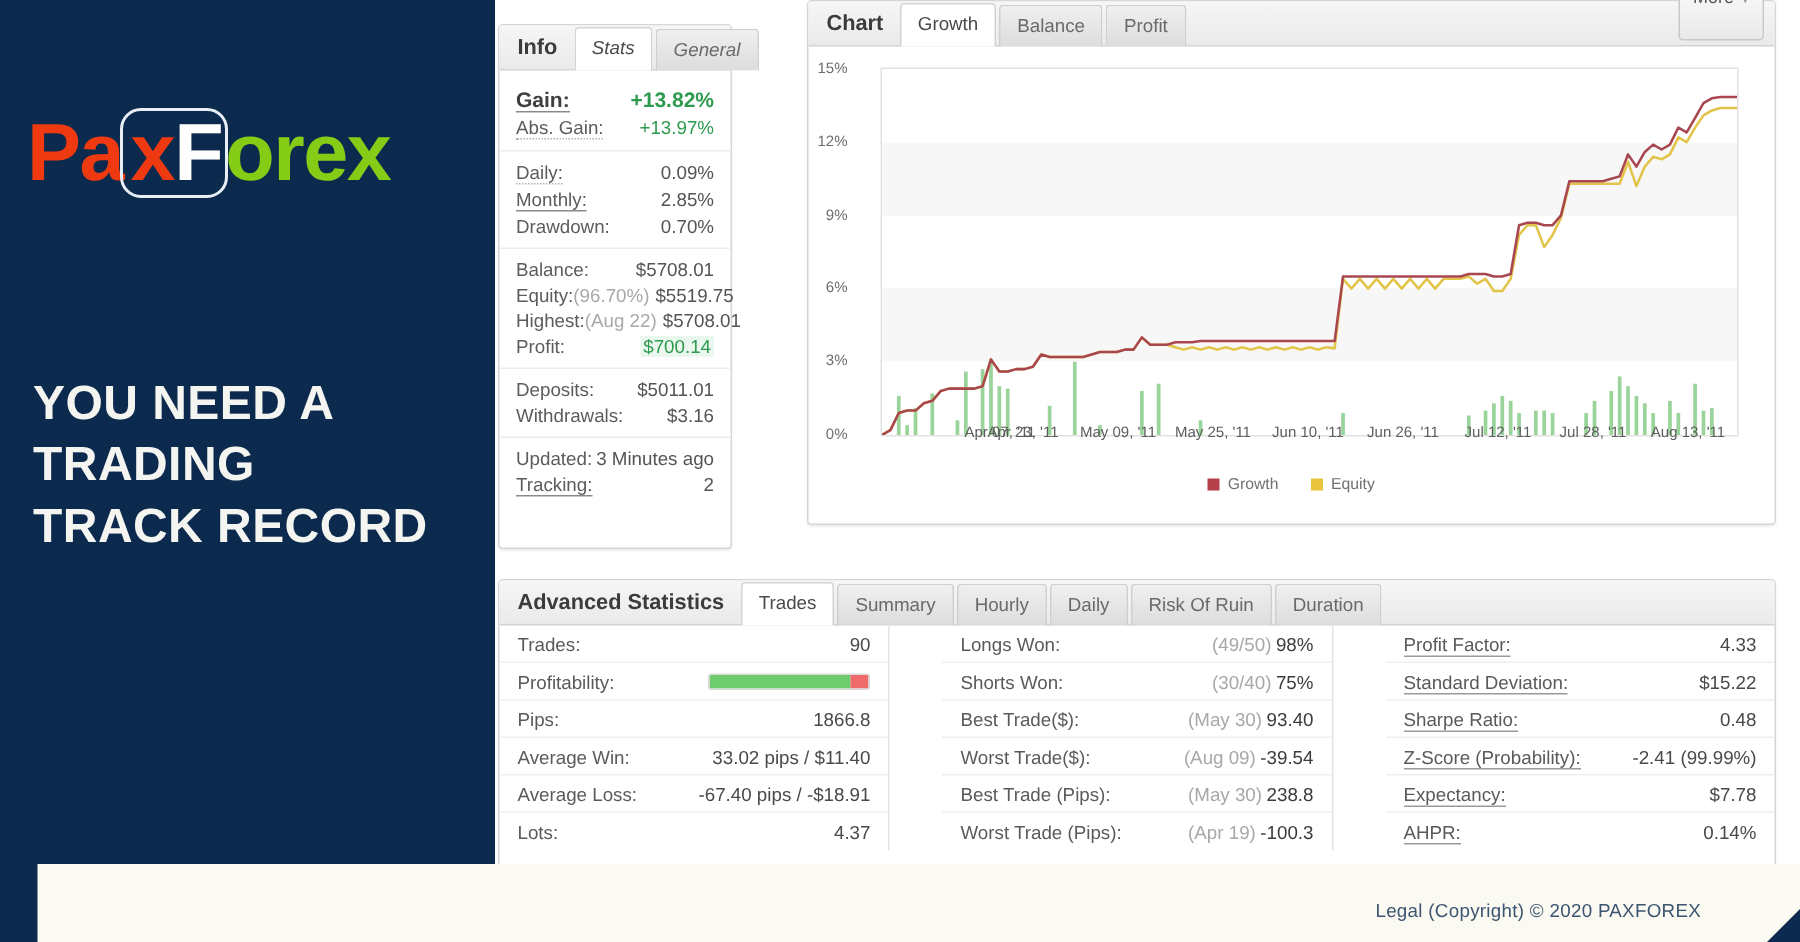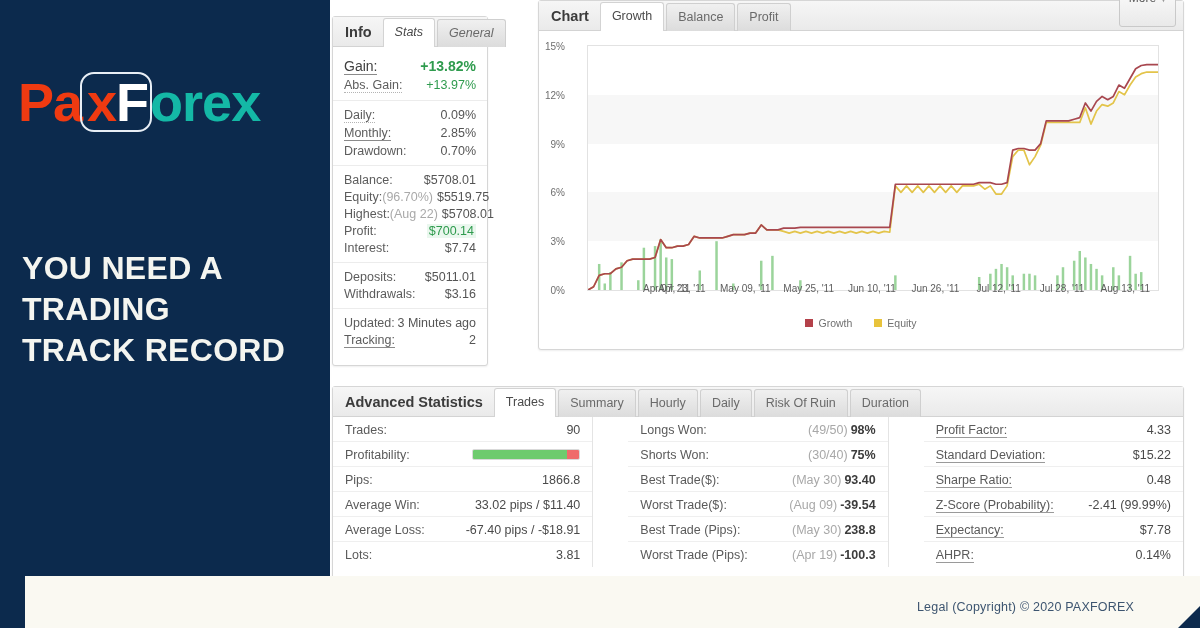--- a/index.html
+++ b/index.html
@@ -42,21 +42,21 @@
     line-height: 1; white-space: nowrap; user-select: none;
   }
   #brand .pax { color: #ef3a11; }
   #brand .xbox {
     display: inline-block; position: relative;
     border: 2px solid #e8eef5; border-radius: 14px;
     padding: 1px 2px 1px 5px; margin: 0 -2px;
   }
   #brand .xbox .x { color: #ef3a11; }
   #brand .xbox .f { color: #ffffff; }
-  #brand .rest { color: #14b8a6; }
+  #brand .rest { color: #84cc16; }
 
   #headline {
     position: absolute; left: 22px; top: 248px;
     color: #f4f5f0; font-size: 32px; font-weight: 700;
     line-height: 1.28; letter-spacing: .3px;
   }
 
   
   .panel {
     position: absolute; background: #ffffff;
@@ -102,21 +102,21 @@
   .inf-row {
     display: flex; align-items: baseline;
     padding: 1.5px 11px; font-size: 12.5px; color: #5c5c5c;
     white-space: nowrap;
   }
   .inf-row .k { flex: 0 0 auto; }
   .inf-row .k.dot { border-bottom: 1px dotted #b4b4b4; }
   .inf-row .k.und { border-bottom: 1px solid #8a8a8a; }
   .inf-row .v { margin-left: auto; color: #555; }
   .inf-row .sub { color: #a9a9a9; margin-right: 4px; }
-  .inf-row.big .k { font-size: 14px; font-weight: 400; color: #3f3f3f; }
+  .inf-row.big .k { font-size: 14px; font-weight: 700; color: #3f3f3f; }
   .inf-row.big .v { font-size: 14px; font-weight: 700; color: #2f9b4e; }
   .inf-row.green .v { color: #2f9b4e; }
   .inf-row.green-hl .v { color: #2f9b4e; background: #eaf7ee; padding: 0 2px; }
 
   
   #chart-panel { left: 538px; top: 0; width: 646px; height: 350px; }
   #chart-body { position: relative; height: 318px; }
   #plot {
     position: absolute; left: 48px; top: 14px; width: 572px; height: 246px;
     border: 1px solid #e2e2e2; background: #ffffff;
@@ -148,21 +148,21 @@
   .st-row {
     display: flex; align-items: baseline; white-space: nowrap;
     font-size: 12.5px; color: #5a5a5a;
     padding: 5.5px 12px; height: 25px;
     border-bottom: 1px solid #efefef;
   }
   .st-row:last-child { border-bottom: none; }
   .st-row .k { flex: 0 0 auto; }
   .st-row .k.und { border-bottom: 1px solid #9a9a9a; }
   .st-row .v { margin-left: auto; color: #4a4a4a; }
-  .st-row .v b { font-weight: 700; color: #3c3c3c; }
+  .st-row .v b { font-weight: 400; color: #3c3c3c; }
   .st-row .muted { color: #a8a8a8; margin-right: 3px; }
   .profbar {
     margin-left: auto; width: 108px; height: 11px;
     border: 1px solid #d9d9d9; border-radius: 2px;
     background: #f3f3f3; overflow: hidden; display: flex;
     align-self: center;
   }
   .profbar .win { background: #6ecb6e; height: 100%; }
   .profbar .loss { background: #ef6b6b; height: 100%; }
 </style>
@@ -224,24 +224,20 @@
           <span class="k">Equity:</span>
           <span class="v"><span class="sub">(96.70%)</span>$5519.75</span>
         </div>
         <div class="inf-row">
           <span class="k">Highest:</span>
           <span class="v"><span class="sub">(Aug 22)</span>$5708.01</span>
         </div>
         <div class="inf-row green-hl">
           <span class="k">Profit:</span>
           <span class="v">$700.14</span>
-        </div>
-        <div class="inf-row">
-          <span class="k">Interest:</span>
-          <span class="v">$7.74</span>
         </div>
       </div>
       <div class="info-group">
         <div class="inf-row">
           <span class="k">Deposits:</span>
           <span class="v">$5011.01</span>
         </div>
         <div class="inf-row">
           <span class="k">Withdrawals:</span>
           <span class="v">$3.16</span>
@@ -378,21 +374,21 @@
         <div class="st-row">
           <span class="k">Average Win:</span>
           <span class="v">33.02 pips / $11.40</span>
         </div>
         <div class="st-row">
           <span class="k">Average Loss:</span>
           <span class="v">-67.40 pips / -$18.91</span>
         </div>
         <div class="st-row">
           <span class="k">Lots:</span>
-          <span class="v">3.81</span>
+          <span class="v">4.37</span>
         </div>
       </div>
       <div class="statcol">
         <div class="st-row">
           <span class="k">Longs Won:</span>
           <span class="v"><span class="muted">(49/50)</span><b>98%</b></span>
         </div>
         <div class="st-row">
           <span class="k">Shorts Won:</span>
           <span class="v"><span class="muted">(30/40)</span><b>75%</b></span>

